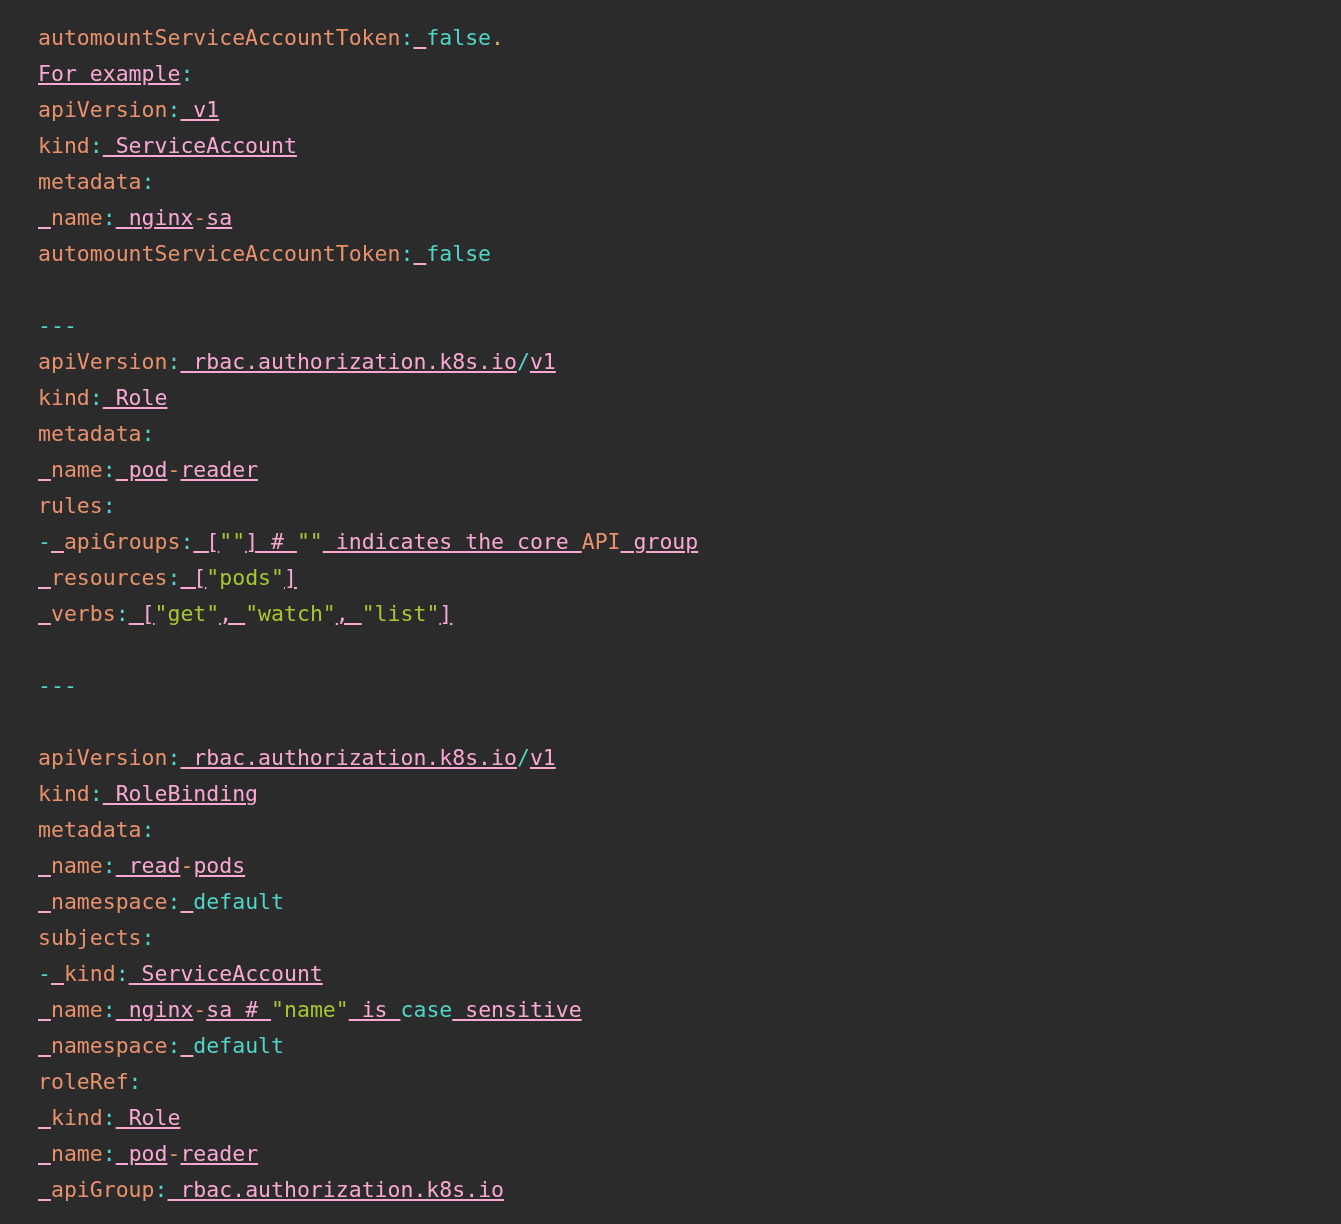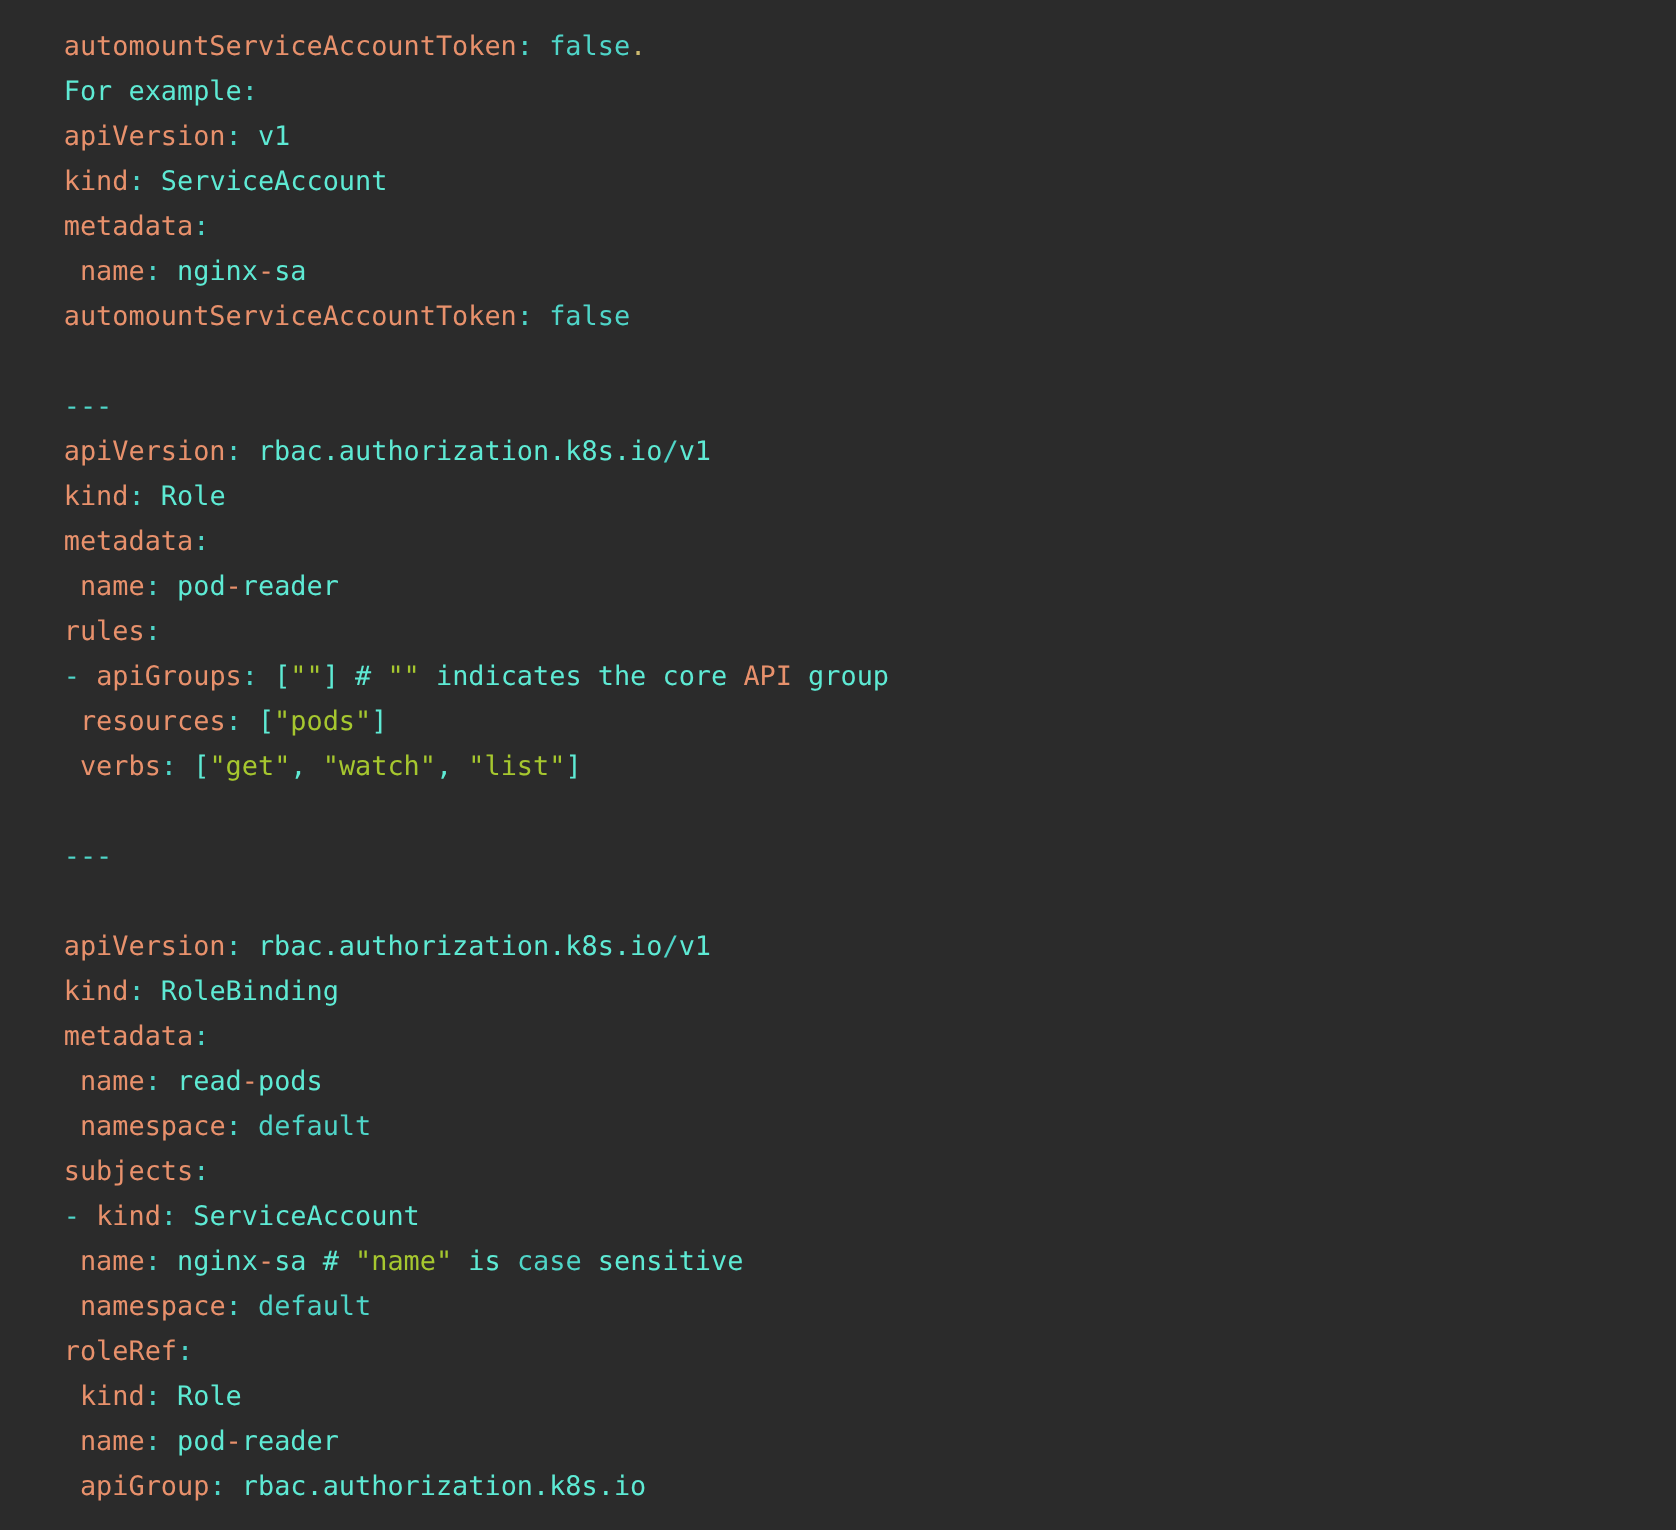--- a/index.html
+++ b/index.html
@@ -6,30 +6,30 @@
   body{
     background:#2b2b2b;
     width:1341px;
     height:1224px;
     overflow:hidden;
   }
   .code{
     font-family:"DejaVu Sans Mono","Liberation Mono",monospace;
     font-size:21.5px;
     line-height:36px;
-    padding:20px 20px 16px 51px;
+    padding:20px 20px 16px 38px;
     white-space:pre;
   }
   .line{
     height:36px;
     white-space:pre;
   }
   
   .tok-k{color:#e8916c;} 
   .tok-c{color:#4fd5c8;} 
-  .tok-w{color:#5eead4;} 
+  .tok-w{color:#f9a8d4;text-decoration:underline;} 
   .tok-s{color:#a6c72f;} 
   .tok-y{color:#cdb96e;} 
 </style>
 </head>
 <body>
 
 <div class="code" id="code-block"><div class="line"><span class="tok-k">automountServiceAccountToken</span><span class="tok-c">:</span><span class="tok-w"> </span><span class="tok-c">false</span><span class="tok-y">.</span></div><div class="line"><span class="tok-w">For example</span><span class="tok-c">:</span></div><div class="line"><span class="tok-k">apiVersion</span><span class="tok-c">:</span><span class="tok-w"> v1</span></div><div class="line"><span class="tok-k">kind</span><span class="tok-c">:</span><span class="tok-w"> ServiceAccount</span></div><div class="line"><span class="tok-k">metadata</span><span class="tok-c">:</span></div><div class="line"><span class="tok-w"> </span><span class="tok-k">name</span><span class="tok-c">:</span><span class="tok-w"> nginx</span><span class="tok-k">-</span><span class="tok-w">sa</span></div><div class="line"><span class="tok-k">automountServiceAccountToken</span><span class="tok-c">:</span><span class="tok-w"> </span><span class="tok-c">false</span></div><div class="line"></div><div class="line"><span class="tok-c">---</span></div><div class="line"><span class="tok-k">apiVersion</span><span class="tok-c">:</span><span class="tok-w"> rbac.authorization.k8s.io</span><span class="tok-c">/</span><span class="tok-w">v1</span></div><div class="line"><span class="tok-k">kind</span><span class="tok-c">:</span><span class="tok-w"> Role</span></div><div class="line"><span class="tok-k">metadata</span><span class="tok-c">:</span></div><div class="line"><span class="tok-w"> </span><span class="tok-k">name</span><span class="tok-c">:</span><span class="tok-w"> pod</span><span class="tok-k">-</span><span class="tok-w">reader</span></div><div class="line"><span class="tok-k">rules</span><span class="tok-c">:</span></div><div class="line"><span class="tok-c">-</span><span class="tok-w"> </span><span class="tok-k">apiGroups</span><span class="tok-c">:</span><span class="tok-w"> [</span><span class="tok-s">""</span><span class="tok-w">] # </span><span class="tok-s">""</span><span class="tok-w"> indicates the core </span><span class="tok-k">API</span><span class="tok-w"> group</span></div><div class="line"><span class="tok-w"> </span><span class="tok-k">resources</span><span class="tok-c">:</span><span class="tok-w"> [</span><span class="tok-s">"pods"</span><span class="tok-w">]</span></div><div class="line"><span class="tok-w"> </span><span class="tok-k">verbs</span><span class="tok-c">:</span><span class="tok-w"> [</span><span class="tok-s">"get"</span><span class="tok-w">, </span><span class="tok-s">"watch"</span><span class="tok-w">, </span><span class="tok-s">"list"</span><span class="tok-w">]</span></div><div class="line"></div><div class="line"><span class="tok-c">---</span></div><div class="line"></div><div class="line"><span class="tok-k">apiVersion</span><span class="tok-c">:</span><span class="tok-w"> rbac.authorization.k8s.io</span><span class="tok-c">/</span><span class="tok-w">v1</span></div><div class="line"><span class="tok-k">kind</span><span class="tok-c">:</span><span class="tok-w"> RoleBinding</span></div><div class="line"><span class="tok-k">metadata</span><span class="tok-c">:</span></div><div class="line"><span class="tok-w"> </span><span class="tok-k">name</span><span class="tok-c">:</span><span class="tok-w"> read</span><span class="tok-k">-</span><span class="tok-w">pods</span></div><div class="line"><span class="tok-w"> </span><span class="tok-k">namespace</span><span class="tok-c">:</span><span class="tok-w"> </span><span class="tok-c">default</span></div><div class="line"><span class="tok-k">subjects</span><span class="tok-c">:</span></div><div class="line"><span class="tok-c">-</span><span class="tok-w"> </span><span class="tok-k">kind</span><span class="tok-c">:</span><span class="tok-w"> ServiceAccount</span></div><div class="line"><span class="tok-w"> </span><span class="tok-k">name</span><span class="tok-c">:</span><span class="tok-w"> nginx</span><span class="tok-k">-</span><span class="tok-w">sa # </span><span class="tok-s">"name"</span><span class="tok-w"> is </span><span class="tok-c">case</span><span class="tok-w"> sensitive</span></div><div class="line"><span class="tok-w"> </span><span class="tok-k">namespace</span><span class="tok-c">:</span><span class="tok-w"> </span><span class="tok-c">default</span></div><div class="line"><span class="tok-k">roleRef</span><span class="tok-c">:</span></div><div class="line"><span class="tok-w"> </span><span class="tok-k">kind</span><span class="tok-c">:</span><span class="tok-w"> Role</span></div><div class="line"><span class="tok-w"> </span><span class="tok-k">name</span><span class="tok-c">:</span><span class="tok-w"> pod</span><span class="tok-k">-</span><span class="tok-w">reader</span></div><div class="line"><span class="tok-w"> </span><span class="tok-k">apiGroup</span><span class="tok-c">:</span><span class="tok-w"> rbac.authorization.k8s.io</span></div></div>
 
 </body></html>

